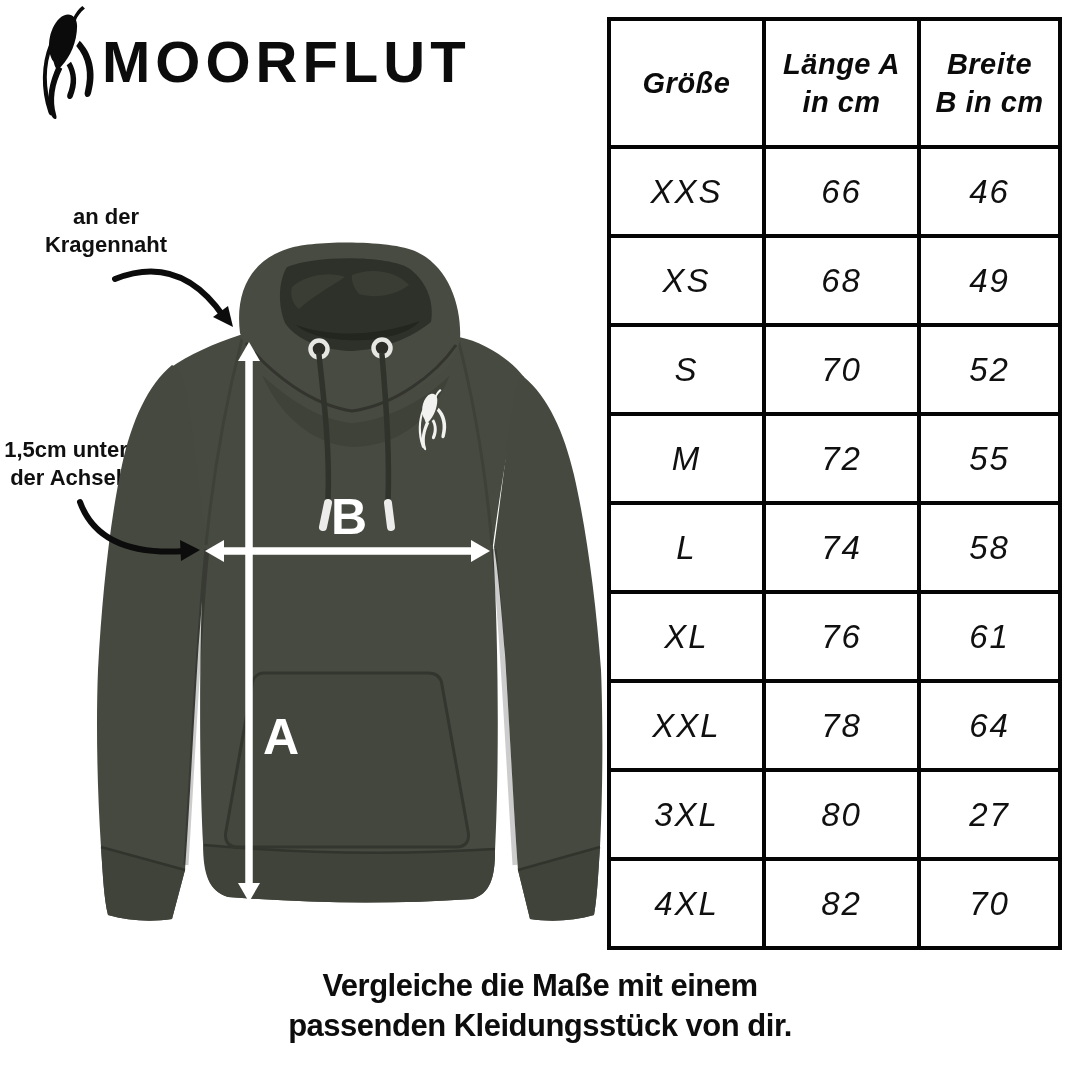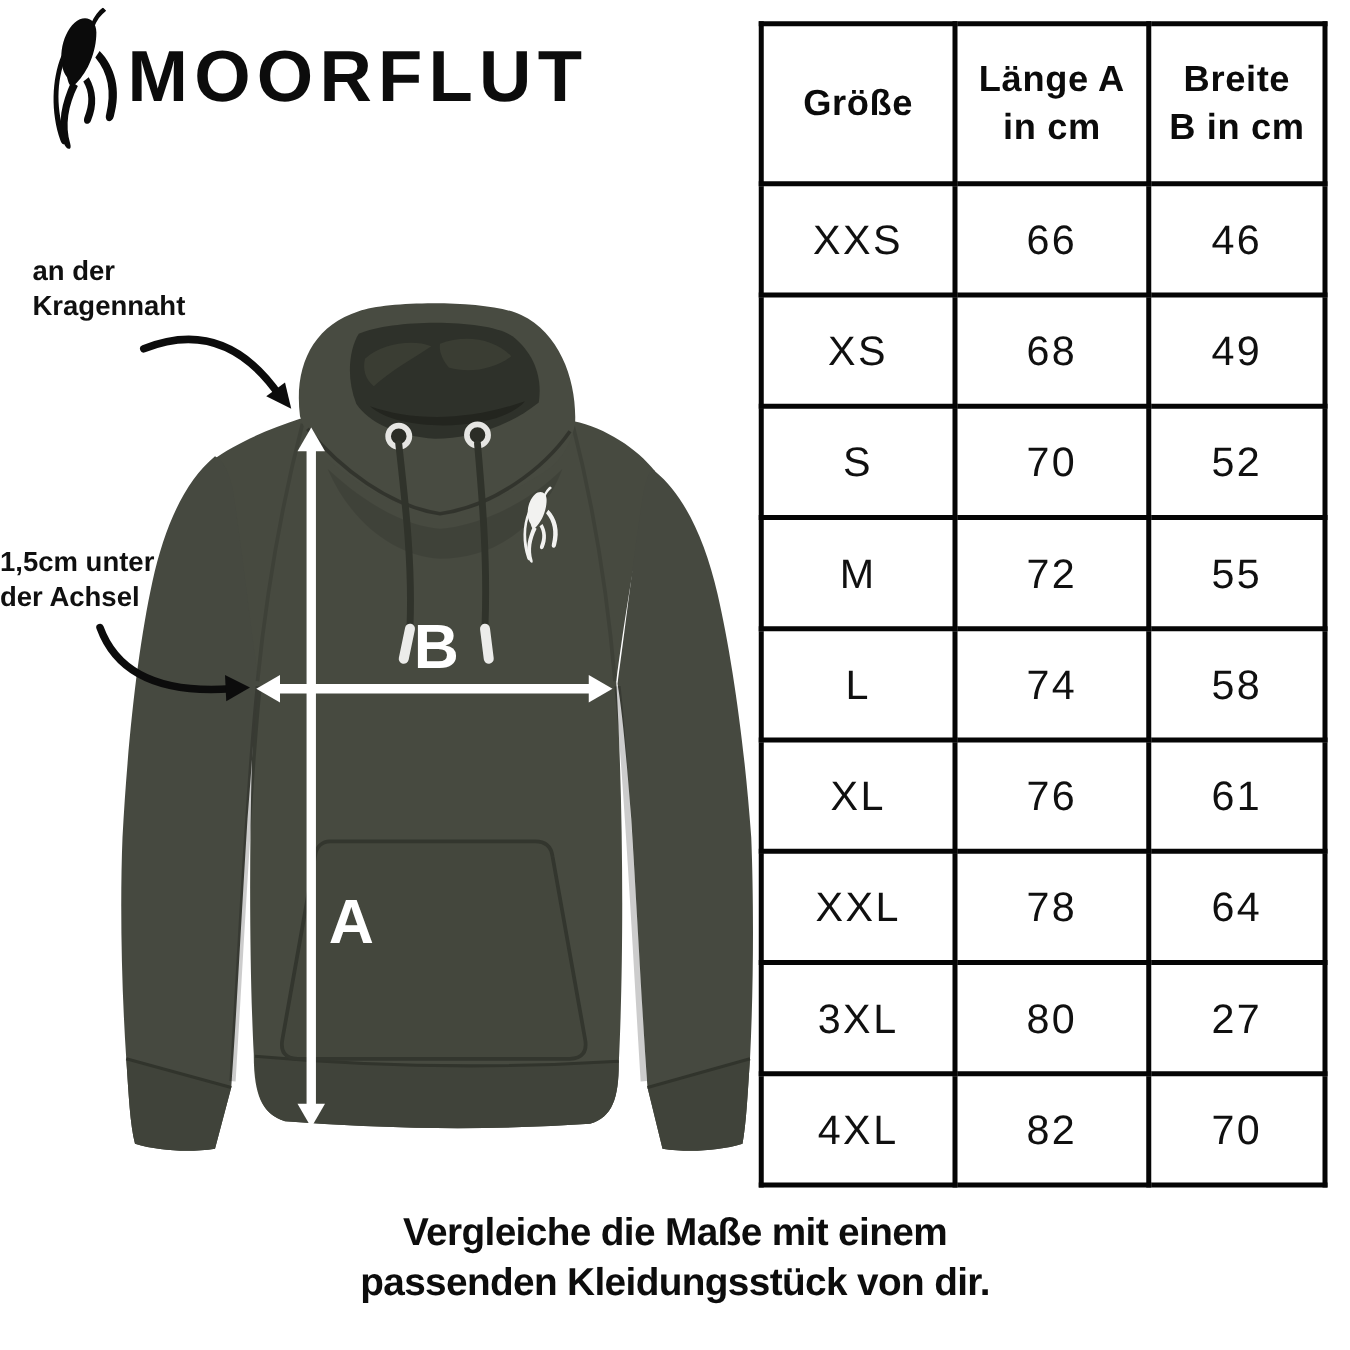--- a/index.html
+++ b/index.html
@@ -8,30 +8,30 @@
   .abs{position:absolute;}
 
   
   #logo{left:0;top:0;width:600px;height:150px;}
   #logo-icon{position:absolute;left:26px;top:6px;width:90px;height:122px;}
   #logo-text{position:absolute;left:102px;top:30px;font-size:58px;font-weight:700;
              letter-spacing:5px;color:#0c0c0c;line-height:64px;text-align:right;}
 
   
   .note{position:absolute;font-weight:700;font-size:22px;line-height:28px;
-        color:#101010;}
+        text-align:center;color:#101010;}
   #collar-note{left:26px;top:203px;width:160px;}
   #armpit-note{left:0px;top:436px;width:132px;}
 
   
   #hoodie-svg{position:absolute;left:0;top:175px;width:640px;height:790px;}
 
   
   #size-table-wrap{left:607px;top:17px;width:451px;}
-  table#size-table{border-collapse:collapse;table-layout:fixed;width:451px;}
+  table#size-table{border-collapse:collapse;table-layout:fixed;width:451px;font-style:italic;}
   #size-table th,#size-table td{border:4px solid #050505;text-align:center;
       vertical-align:middle;padding:0;background:#fff;}
   #size-table th{height:124px;font-size:29px;font-weight:700;line-height:1.32;
       letter-spacing:.5px;color:#0b0b0b;}
   #size-table td{height:85px;font-size:33px;font-weight:400;letter-spacing:2px;
       color:#101010;}
   col.c-size{width:155px;} col.c-len{width:155px;} col.c-wid{width:141px;}
   .hline{display:block;}
 
   

